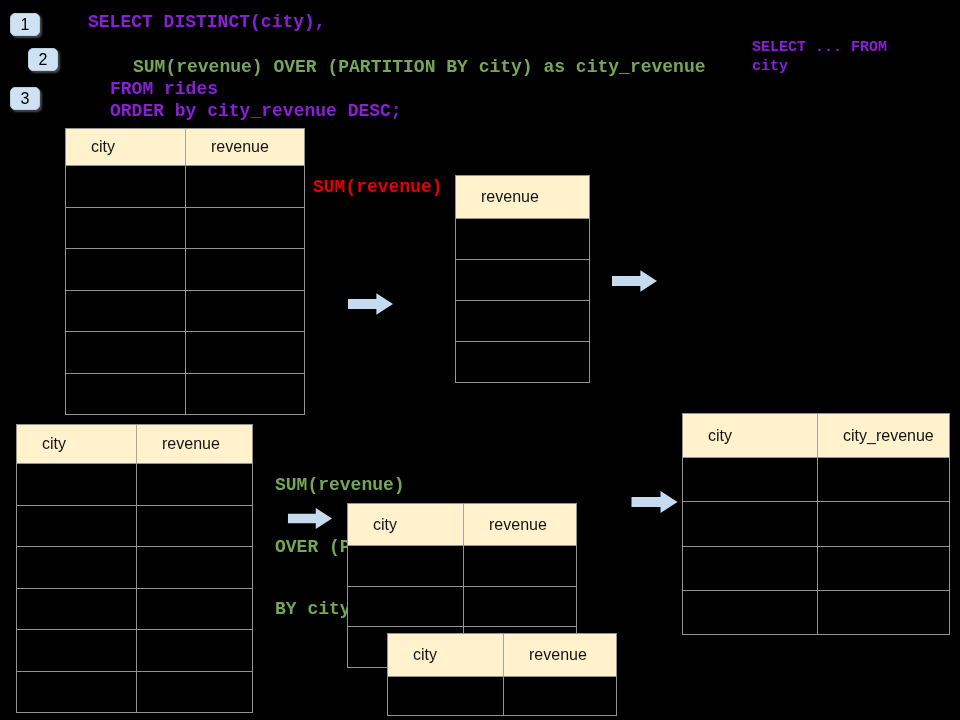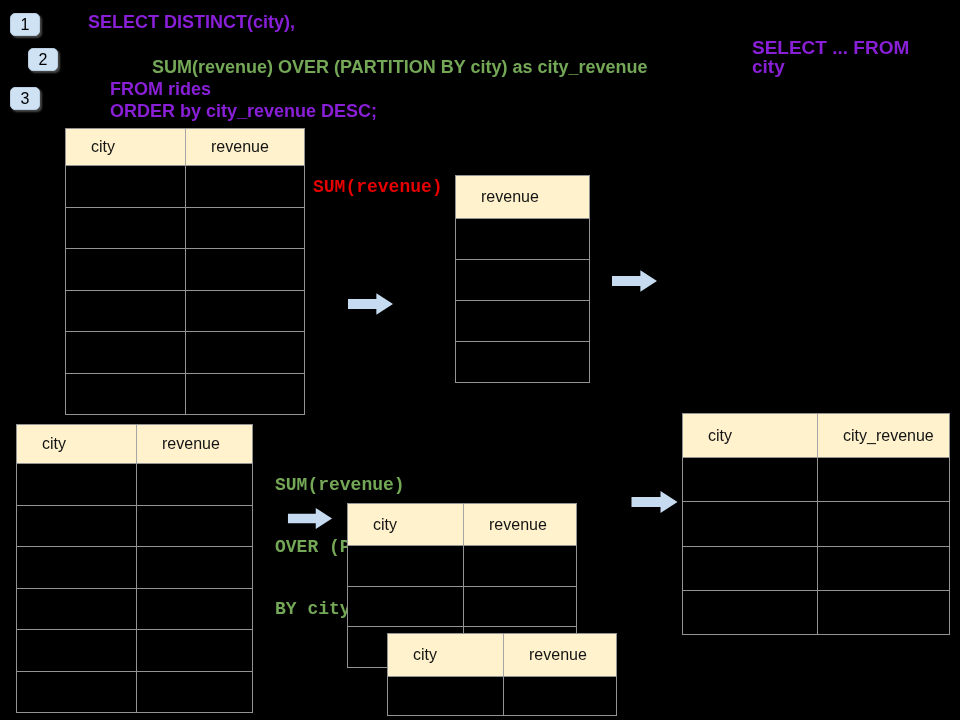--- a/index.html
+++ b/index.html
@@ -2,24 +2,24 @@
 <html><head>
 <meta charset="utf-8">
 <style>
   html,body{margin:0;padding:0;background:#000;}
   .canvas{
     position:relative;width:960px;height:720px;background:#000;overflow:hidden;
     font-family:"Liberation Sans",sans-serif;
   }
   
   .code{
-    position:absolute;font-family:Liberation Sans, sans-serif;
+    position:absolute;font-family:Liberation Mono, monospace;
     font-weight:bold;font-size:18px;line-height:20px;white-space:pre;letter-spacing:0px;
   }
-  .code.small{font-size:19px;line-height:19px;}
+  .code.small{font-size:15px;line-height:19px;}
   .purple{color:#8a1fd8;}
   .red{color:#e60000;}
   .green{color:#74a857;}
   .lbl{position:absolute;font-family:"Liberation Mono","DejaVu Sans Mono",monospace;
        font-weight:bold;font-size:18px;white-space:pre;}
   .lbl div{line-height:22px;}
   
   .badge{
     position:absolute;width:30px;height:23px;background:#cfe2f3;
     border:1px solid #b8cde0;border-radius:5px;box-sizing:border-box;
@@ -51,21 +51,21 @@
 </head>
 <body>
 
 <div class="canvas">
 
   <div class="badge" style="left:10px;top:13px;">1</div>
   <div class="badge" style="left:28px;top:48px;">2</div>
   <div class="badge" style="left:10px;top:87px;">3</div>
 
   <div class="code purple" style="left:88px;top:12px;">SELECT DISTINCT(city),</div>
-  <div class="code green" style="left:133px;top:57px;margin-left:19px;">SUM(revenue) OVER (PARTITION BY city) as city_revenue</div>
+  <div class="code green" style="left:133px;top:57px;">SUM(revenue) OVER (PARTITION BY city) as city_revenue</div>
   <div class="code purple" style="left:110px;top:79px;">FROM rides</div>
   <div class="code purple" style="left:110px;top:101px;">ORDER by city_revenue DESC;</div>
 
   <div class="code small purple" style="left:752px;top:38px;"><span>SELECT ... FROM</span><br><span>city</span></div>
 
   <div class="lbl red" style="left:313px;top:136px;">
     <div>SUM(revenue)</div>
   </div>
 
   <div class="lbl green" style="left:275px;top:434px;">

